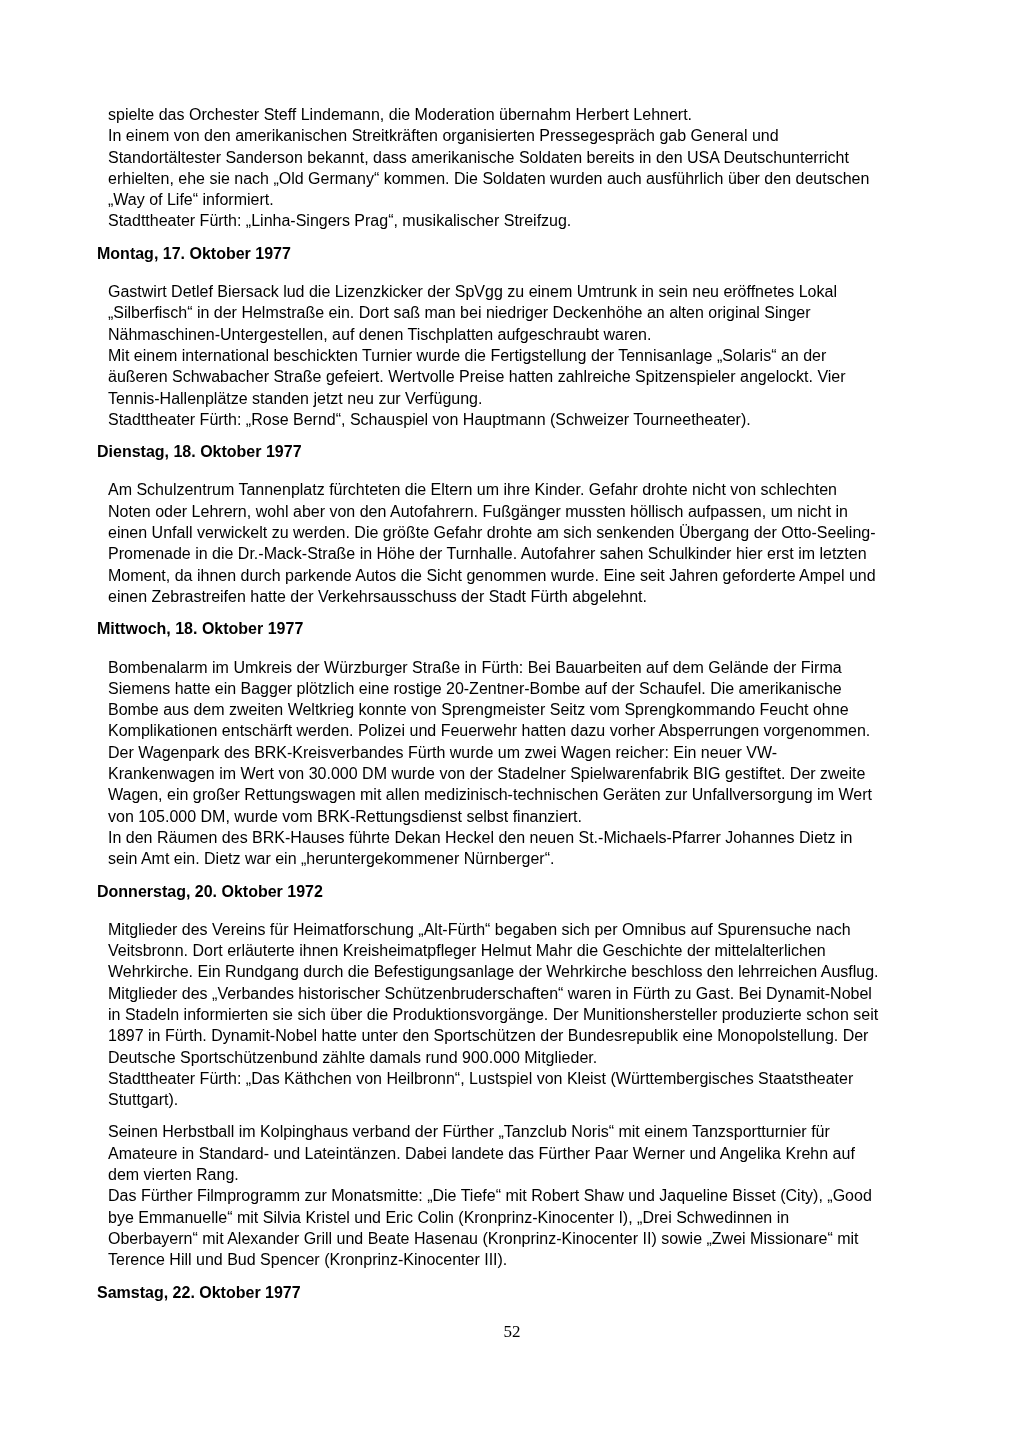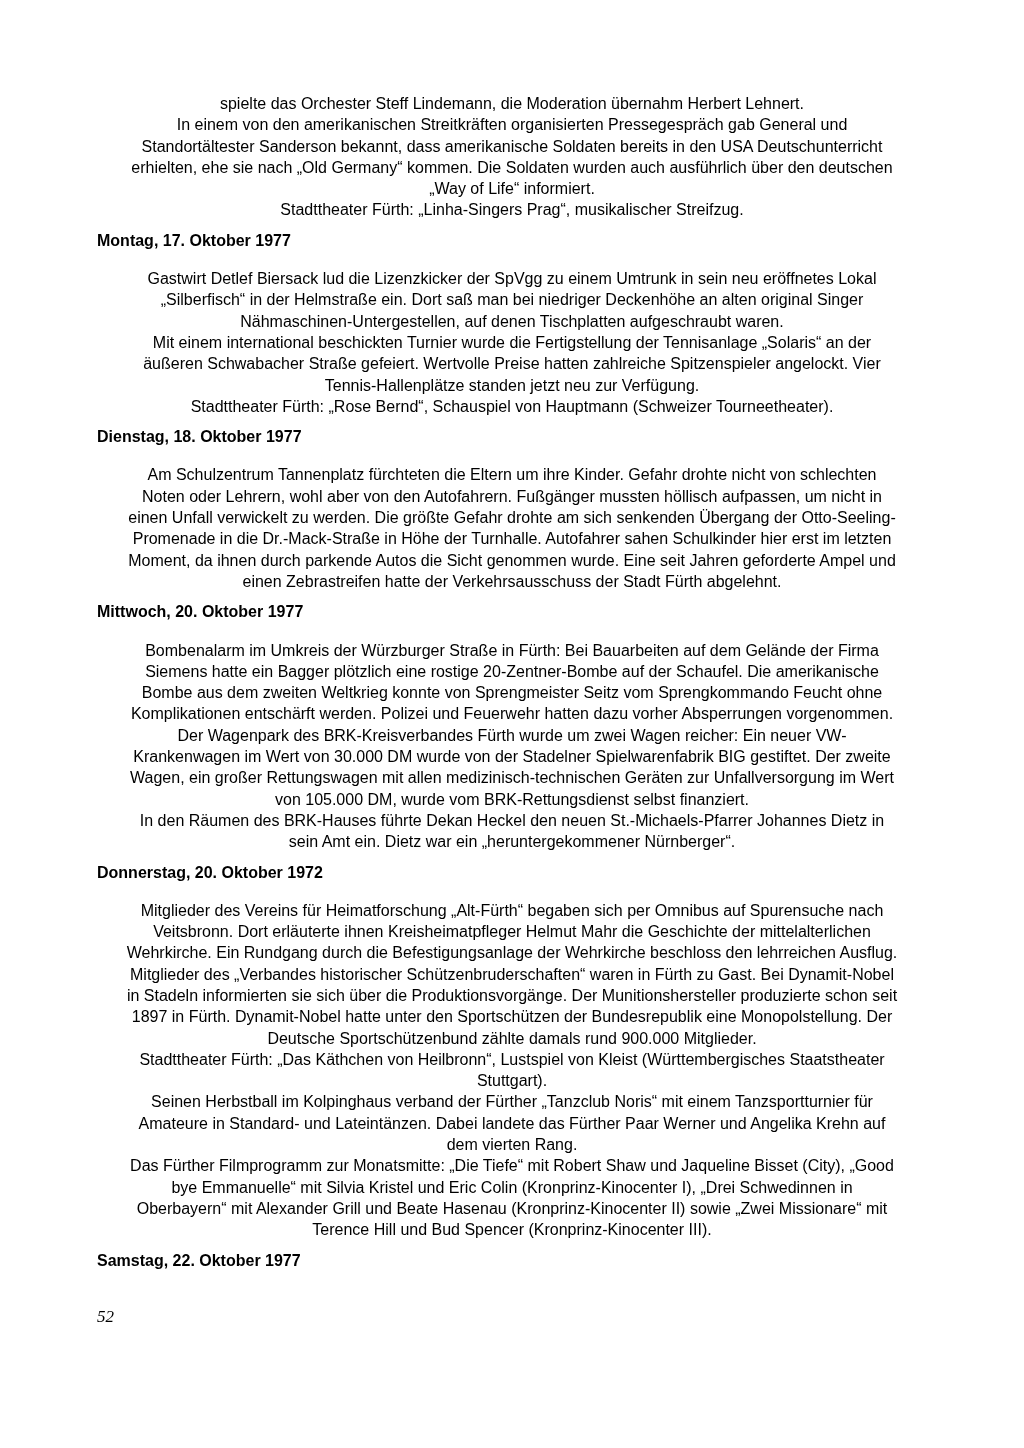--- a/index.html
+++ b/index.html
@@ -14,39 +14,37 @@
   .page {
     position: absolute;
     left: 97px;
     top: 93px;
     width: 830px;
     font-family: "Liberation Sans", sans-serif;
     font-size: 16px;
     line-height: 21.3px;
   }
   .para {
-    margin: 0;
+    margin: 11px;
     white-space: pre;
     font-family: "Liberation Sans", sans-serif;
     font-size: 16px;
     line-height: 21.3px;
-    text-align: center;
   }
   .heading {
     margin: 9px 0 17px 0;
     font: bold 16px/21.3px "Liberation Sans", sans-serif;
     white-space: pre;
   }
   .page-number {
-    margin-top: 35px;
-    text-align: left;
+    margin-top: 18px;
+    text-align: center;
     font-family: "Liberation Serif", serif;
     font-size: 17px;
     line-height: 21px;
-    font-style: italic;
   }
 </style>
 </head>
 <body>
 
 <main class="page">
   <p class="para">spielte das Orchester Steff Lindemann, die Moderation übernahm Herbert Lehnert.
 In einem von den amerikanischen Streitkräften organisierten Pressegespräch gab General und
 Standortältester Sanderson bekannt, dass amerikanische Soldaten bereits in den USA Deutschunterricht
 erhielten, ehe sie nach „Old Germany“ kommen. Die Soldaten wurden auch ausführlich über den deutschen
@@ -60,21 +58,21 @@
 äußeren Schwabacher Straße gefeiert. Wertvolle Preise hatten zahlreiche Spitzenspieler angelockt. Vier
 Tennis-Hallenplätze standen jetzt neu zur Verfügung.
 Stadttheater Fürth: „Rose Bernd“, Schauspiel von Hauptmann (Schweizer Tourneetheater).</p>
   <h2 class="heading">Dienstag, 18. Oktober 1977</h2>
   <p class="para">Am Schulzentrum Tannenplatz fürchteten die Eltern um ihre Kinder. Gefahr drohte nicht von schlechten
 Noten oder Lehrern, wohl aber von den Autofahrern. Fußgänger mussten höllisch aufpassen, um nicht in
 einen Unfall verwickelt zu werden. Die größte Gefahr drohte am sich senkenden Übergang der Otto-Seeling-
 Promenade in die Dr.-Mack-Straße in Höhe der Turnhalle. Autofahrer sahen Schulkinder hier erst im letzten
 Moment, da ihnen durch parkende Autos die Sicht genommen wurde. Eine seit Jahren geforderte Ampel und
 einen Zebrastreifen hatte der Verkehrsausschuss der Stadt Fürth abgelehnt.</p>
-  <h2 class="heading">Mittwoch, 20. Oktober 1977</h2>
+  <h2 class="heading">Mittwoch, 18. Oktober 1977</h2>
   <p class="para">Bombenalarm im Umkreis der Würzburger Straße in Fürth: Bei Bauarbeiten auf dem Gelände der Firma
 Siemens hatte ein Bagger plötzlich eine rostige 20-Zentner-Bombe auf der Schaufel. Die amerikanische
 Bombe aus dem zweiten Weltkrieg konnte von Sprengmeister Seitz vom Sprengkommando Feucht ohne
 Komplikationen entschärft werden. Polizei und Feuerwehr hatten dazu vorher Absperrungen vorgenommen.
 Der Wagenpark des BRK-Kreisverbandes Fürth wurde um zwei Wagen reicher: Ein neuer VW-
 Krankenwagen im Wert von 30.000 DM wurde von der Stadelner Spielwarenfabrik BIG gestiftet. Der zweite
 Wagen, ein großer Rettungswagen mit allen medizinisch-technischen Geräten zur Unfallversorgung im Wert
 von 105.000 DM, wurde vom BRK-Rettungsdienst selbst finanziert.
 In den Räumen des BRK-Hauses führte Dekan Heckel den neuen St.-Michaels-Pfarrer Johannes Dietz in
 sein Amt ein. Dietz war ein „heruntergekommener Nürnberger“.</p>

